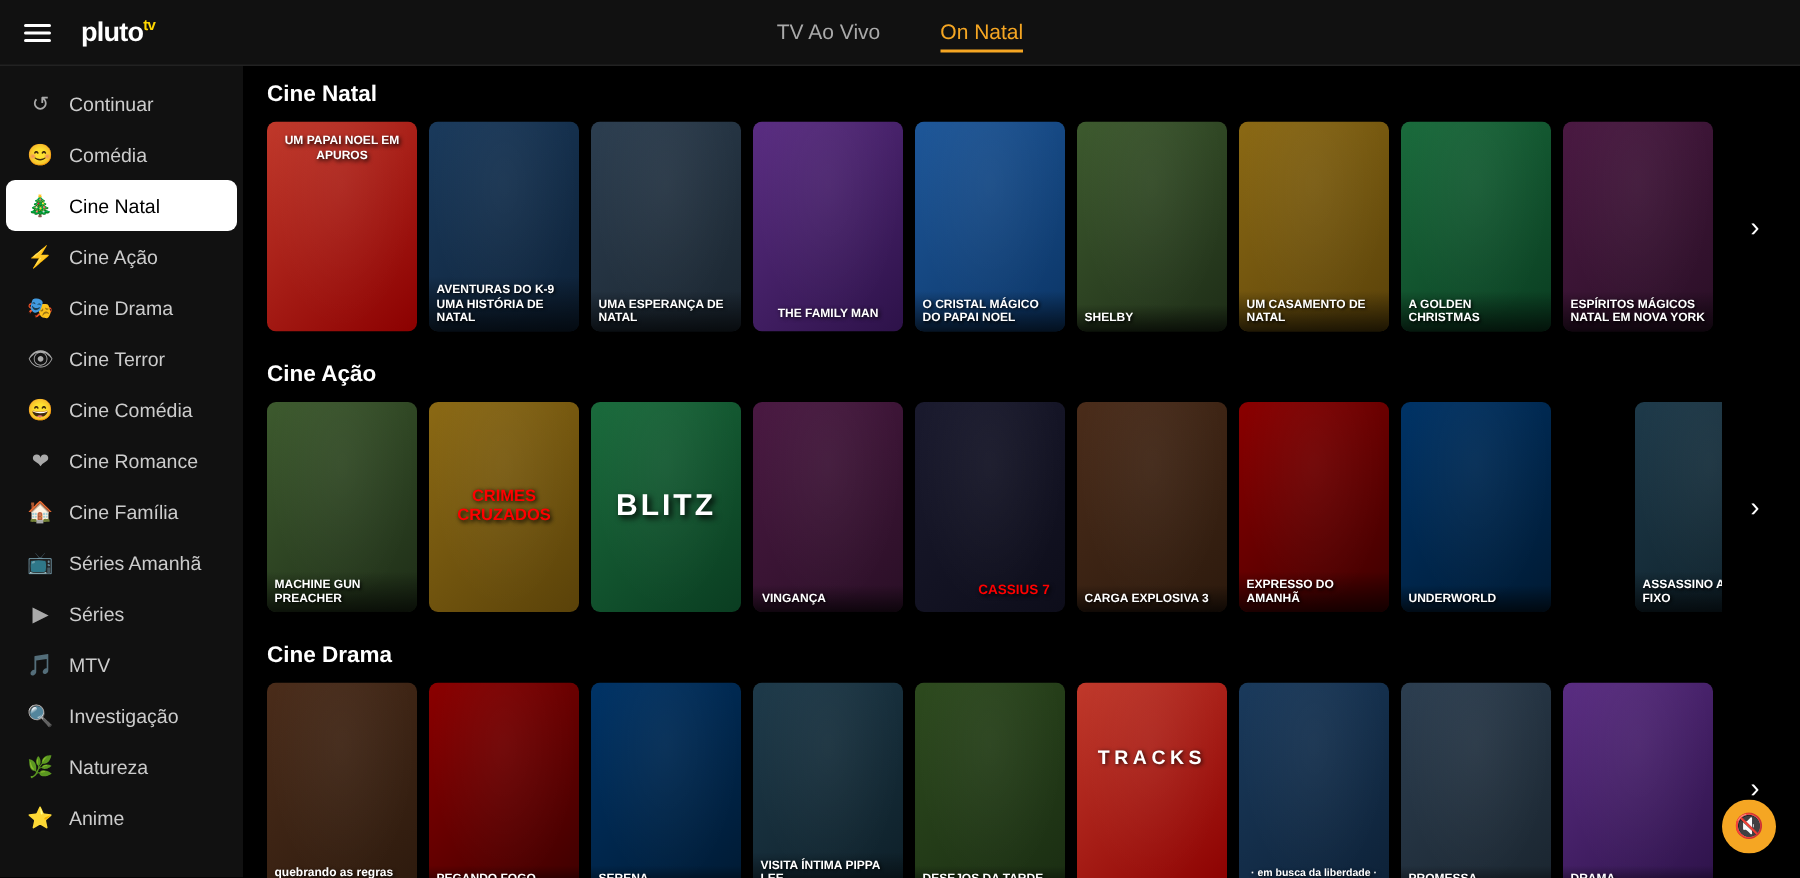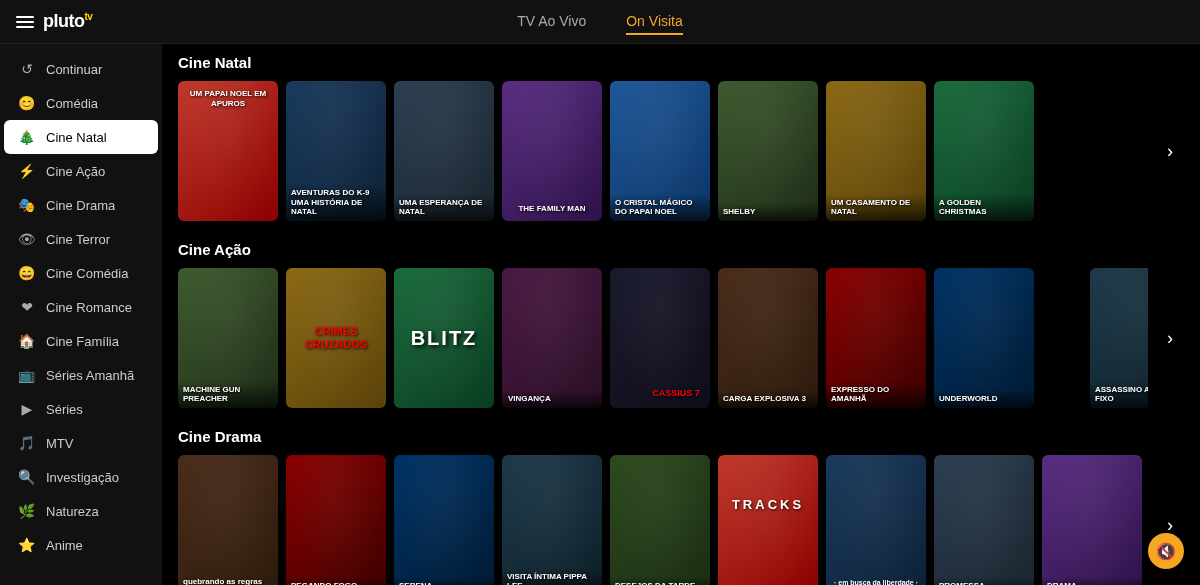--- a/index.html
+++ b/index.html
@@ -24,21 +24,21 @@
       padding: 0 20px;
       border-bottom: 1px solid #222;
       flex-shrink: 0;
       position: relative;
     }
     .header-logo {
       position: absolute;
       left: 16px;
       display: flex;
       align-items: center;
-      gap: 9px;
+      gap: 20px;
     }
     .hamburger-icon {
       display: flex;
       flex-direction: column;
       gap: 3px;
       cursor: pointer;
     }
     .hamburger-icon span {
       display: block;
       width: 18px;
@@ -216,21 +216,21 @@
       <span></span>
         <span></span>
         <span></span>
     </div>
     <div class="logo-text">
       pluto<span class="tv">tv</span>
     </div>
   </div>
   <div class="header-nav" id="header-nav">
   <div class="nav-item">TV Ao Vivo</div>
-      <div class="nav-item active">On Visita</div>
+      <div class="nav-item active">On Natal</div>
     </div>
 </div>
 
 <div class="main">
 
   <div class="sidebar" id="sidebar">
   <div class="sidebar-item">
         <span class="sidebar-icon">↺</span>
         <span class="sidebar-label">Continuar</span>
       </div>
@@ -338,20 +338,26 @@
                 <div style="position: absolute; inset: 0px; opacity: 0.15; background: radial-gradient(at 50% 30%, rgba(255, 255, 255, 0.3) 0%, transparent 70%);"></div>
                 <div style="position: absolute; bottom: 0px; left: 0px; right: 0px; padding: 4px 5px; font-size: 8px; font-weight: bold; color: rgb(255, 255, 255); text-transform: uppercase; text-shadow: rgba(0, 0, 0, 0.9) 1px 1px 2px; line-height: 1.2; background: linear-gradient(transparent, rgba(0, 0, 0, 0.7));">Um Casamento de Natal</div>
               </div>
             </div>
             <div class="card" style="background: linear-gradient(135deg, rgb(26, 107, 60) 0%, rgb(10, 61, 33) 100%);">
               <div class="card-inner">
                 <div style="position: absolute; inset: 0px; opacity: 0.15; background: radial-gradient(at 50% 30%, rgba(255, 255, 255, 0.3) 0%, transparent 70%);"></div>
                 <div style="position: absolute; bottom: 0px; left: 0px; right: 0px; padding: 4px 5px; font-size: 8px; font-weight: bold; color: rgb(255, 255, 255); text-transform: uppercase; text-shadow: rgba(0, 0, 0, 0.9) 1px 1px 2px; line-height: 1.2; background: linear-gradient(transparent, rgba(0, 0, 0, 0.7));">A Golden Christmas</div>
               </div>
             </div>
+            <div class="card" style="background: linear-gradient(135deg, rgb(74, 25, 66) 0%, rgb(42, 15, 38) 100%);">
+              <div class="card-inner">
+                <div style="position: absolute; inset: 0px; opacity: 0.15; background: radial-gradient(at 50% 30%, rgba(255, 255, 255, 0.3) 0%, transparent 70%);"></div>
+                <div style="position: absolute; bottom: 0px; left: 0px; right: 0px; padding: 4px 5px; font-size: 8px; font-weight: bold; color: rgb(255, 255, 255); text-transform: uppercase; text-shadow: rgba(0, 0, 0, 0.9) 1px 1px 2px; line-height: 1.2; background: linear-gradient(transparent, rgba(0, 0, 0, 0.7));">Espíritos Mágicos Natal em Nova York</div>
+              </div>
+            </div>
           </div>
           <button class="scroll-btn">›</button>
         </div>
       </div>
       <div class="section">
         <div class="section-title">Cine Ação</div>
         <div class="section-row">
           <div class="cards-container">
             <div class="card" style="background: linear-gradient(135deg, rgb(61, 90, 46) 0%, rgb(30, 45, 23) 100%);">
               <div class="card-inner">

